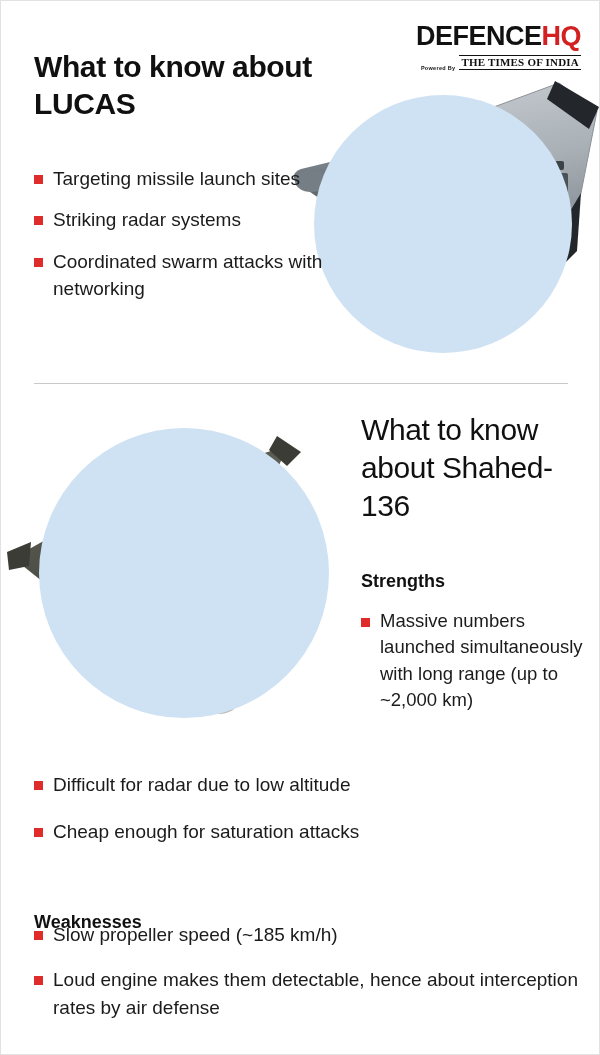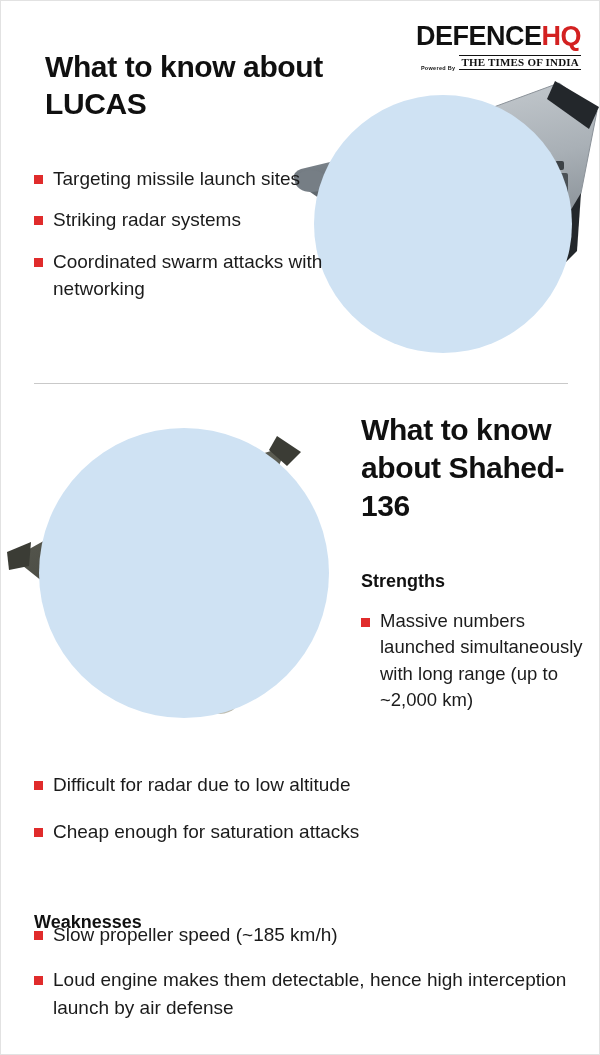--- a/index.html
+++ b/index.html
@@ -78,21 +78,20 @@
     position: absolute;
     left: 33px;
     top: 48px;
     width: 330px;
     font-size: 30px;
     font-weight: bold;
     line-height: 1.22;
     letter-spacing: -0.4px;
     color: #101010;
     z-index: 4;
-    margin-left: 11px;
   }
 
   .bullets-1 {
     position: absolute;
     left: 33px;
     top: 164px;
     width: 330px;
     z-index: 4;
   }
 
@@ -150,21 +149,21 @@
     left: 0;
     width: 600px;
   }
 
   .title-2 {
     position: absolute;
     left: 360px;
     top: 15px;
     width: 230px;
     font-size: 30px;
-    font-weight: bold;
+    font-weight: normal;
     line-height: 1.26;
     letter-spacing: -0.4px;
     color: #101010;
     z-index: 4;
   }
 
   .sub-head {
     font-size: 18px;
     font-weight: bold;
     color: #111111;
@@ -372,18 +371,18 @@
 
     <div class="bullets-wide">
       <div class="bullet">Difficult for radar due to low altitude</div>
       <div class="bullet">Cheap enough for saturation attacks</div>
     </div>
 
     <div class="sub-head weak-head">Weaknesses</div>
 
     <div class="bullets-weak">
       <div class="bullet">Slow propeller speed (~185 km/h)</div>
-      <div class="bullet">Loud engine makes them detectable, hence high interception launch by air defense</div>
+      <div class="bullet">Loud engine makes them detectable, hence about interception rates by air defense</div>
     </div>
   </div>
 
   <div class="footer-rule"></div>
 </div>
 
 </body></html>

